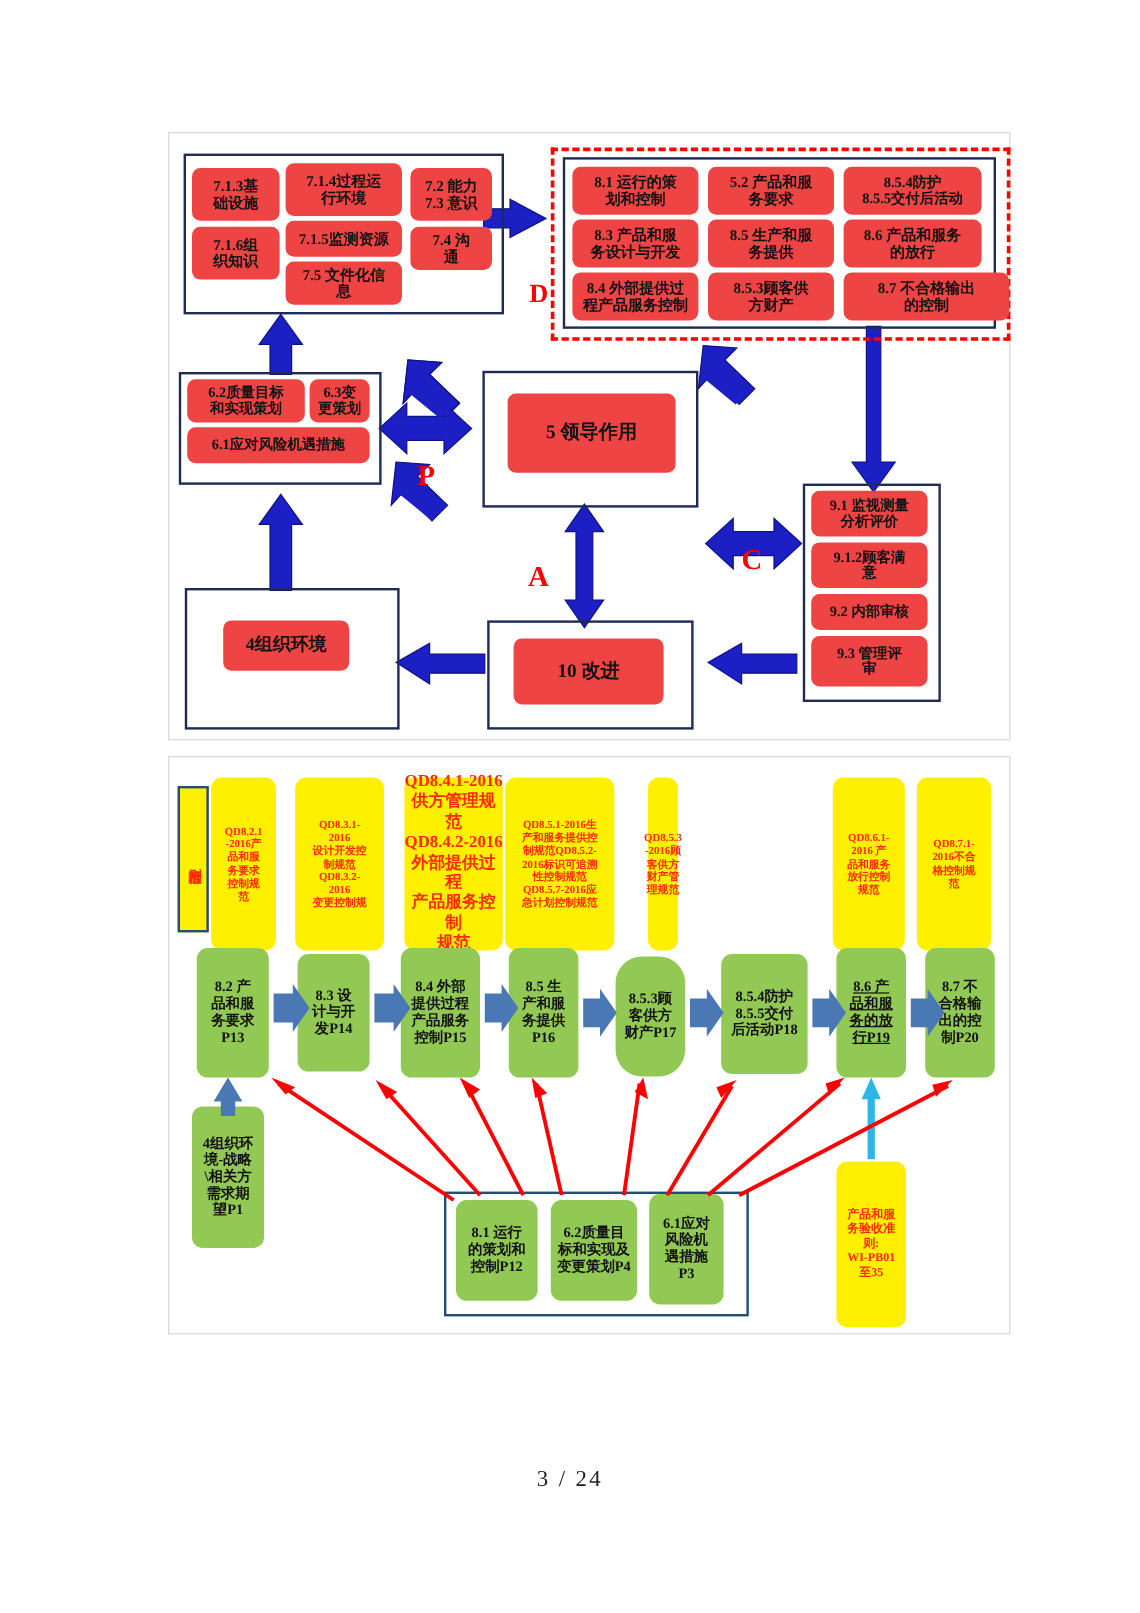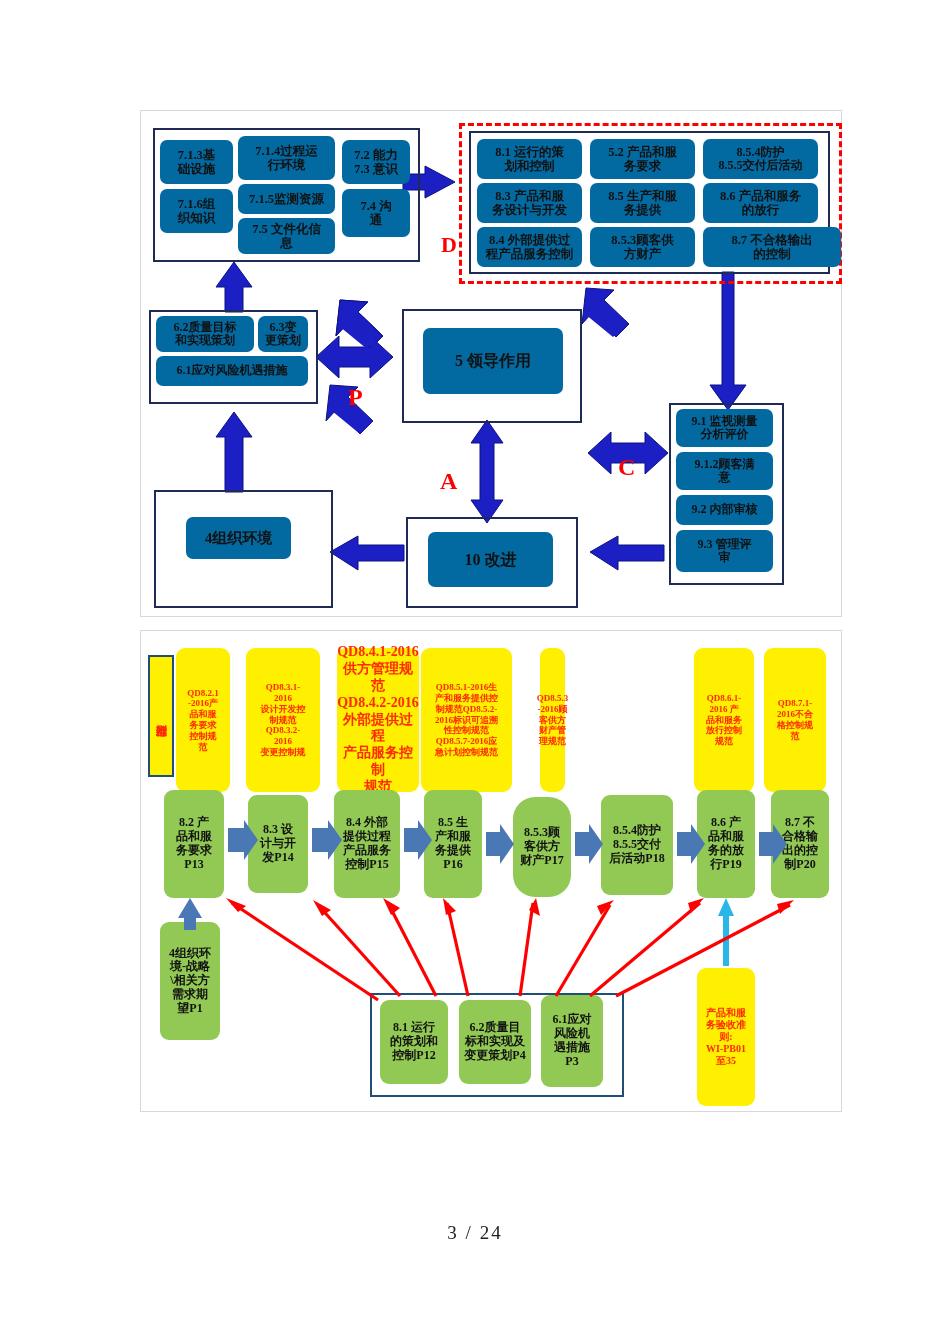--- a/index.html
+++ b/index.html
@@ -1,21 +1,21 @@
 <!DOCTYPE html>
 <html><head>
 <meta charset="utf-8">
 <style>
   html,body{margin:0;padding:0;background:#ffffff;}
   body{width:950px;height:1344px;position:relative;font-family:"Liberation Serif",serif;overflow:hidden;}
 
   .page{position:absolute;left:0;top:0;width:950px;height:1344px;}
 
   
-  .gbox{position:absolute;background:#0369a1;border-radius:7px;color:#111;
+  .gbox{position:absolute;background:#ef4444;border-radius:7px;color:#111;
         display:flex;align-items:center;justify-content:center;text-align:center;
         font-weight:bold;line-height:1.12;letter-spacing:0px;}
   .ybox{position:absolute;background:#ffef00;border-radius:9px;color:#ff2a00;
         display:flex;align-items:center;justify-content:center;text-align:center;
         font-weight:bold;line-height:1.2;}
   .gbox2{position:absolute;background:#92c954;border-radius:9px;color:#111;
         display:flex;align-items:center;justify-content:center;text-align:center;
         font-weight:bold;line-height:1.15;}
   .panel{position:absolute;border:2.5px solid #1f2a55;background:transparent;}
   .dashed{position:absolute;border:3px dashed #ff0000;background:transparent;}
@@ -78,21 +78,21 @@
   <div class="panel" style="left:153px;top:128px;width:263px;height:130px;"></div>
   <div class="gbox" style="left:160px;top:140px;width:73px;height:44px;font-size:12.5px;white-space:pre-line;">7.1.3基
 础设施</div>
   <div class="gbox" style="left:238px;top:136px;width:97px;height:44px;font-size:12.5px;white-space:pre-line;">7.1.4过程运
 行环境</div>
   <div class="gbox" style="left:342px;top:140px;width:68px;height:44px;font-size:12.5px;white-space:pre-line;">7.2 能力
 7.3 意识</div>
   <div class="gbox" style="left:160px;top:189px;width:73px;height:44px;font-size:12.5px;white-space:pre-line;">7.1.6组
 织知识</div>
   <div class="gbox" style="left:238px;top:184px;width:97px;height:30px;font-size:12.5px;white-space:pre-line;">7.1.5监测资源</div>
-  <div class="gbox" style="left:342px;top:189px;width:68px;height:48px;font-size:12.5px;white-space:pre-line;">7.4 沟
+  <div class="gbox" style="left:342px;top:189px;width:68px;height:36px;font-size:12.5px;white-space:pre-line;">7.4 沟
 通</div>
   <div class="gbox" style="left:238px;top:218px;width:97px;height:36px;font-size:12.5px;white-space:pre-line;">7.5 文件化信
 息</div>
 
   <div class="dashed" style="left:459px;top:123px;width:377px;height:155px;"></div>
   <div class="panel" style="left:469px;top:131px;width:357px;height:139px;"></div>
   <div class="gbox" style="left:477px;top:139px;width:105px;height:40px;font-size:12.5px;white-space:pre-line;">8.1 运行的策
 划和控制</div>
   <div class="gbox" style="left:590px;top:139px;width:105px;height:40px;font-size:12.5px;white-space:pre-line;">5.2 产品和服
 务要求</div>
@@ -203,21 +203,21 @@
   <div class="gbox2" style="left:424px;top:790px;width:58px;height:108px;font-size:12px;white-space:pre-line;">8.5 生
 产和服
 务提供
 P16</div>
   <div class="gbox2" style="left:513px;top:797px;width:58px;height:100px;font-size:12px;white-space:pre-line;border-radius:22px;">8.5.3顾
 客供方
 财产P17</div>
   <div class="gbox2" style="left:601px;top:795px;width:72px;height:100px;font-size:12px;white-space:pre-line;">8.5.4防护
 8.5.5交付
 后活动P18</div>
-  <div class="gbox2" style="left:697px;top:790px;width:58px;height:108px;font-size:12px;white-space:pre-line;">8.6 产
+  <div class="gbox2" style="left:697px;top:790px;width:58px;height:108px;font-size:12px;white-space:pre-line;text-decoration:underline;">8.6 产
 品和服
 务的放
 行P19</div>
   <div class="gbox2" style="left:771px;top:790px;width:58px;height:108px;font-size:12px;white-space:pre-line;">8.7 不
 合格输
 出的控
 制P20</div>
 
   <div class="gbox2" style="left:160px;top:922px;width:60px;height:118px;font-size:12px;white-space:pre-line;">4组织环
 境-战略

